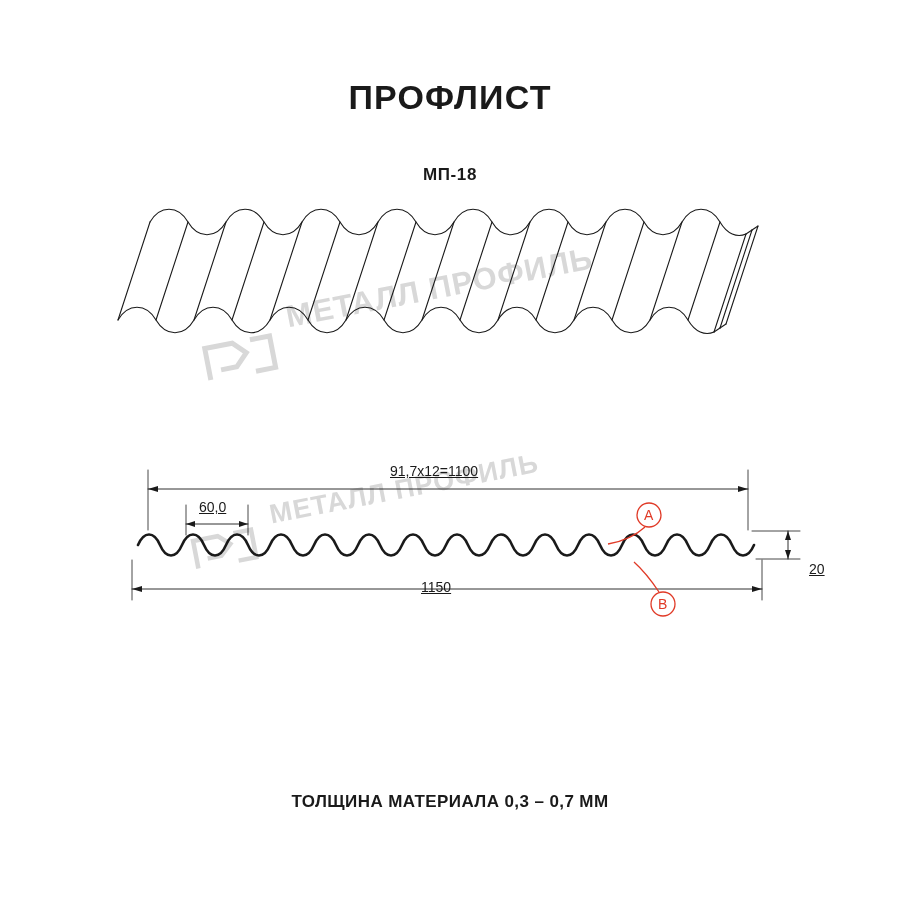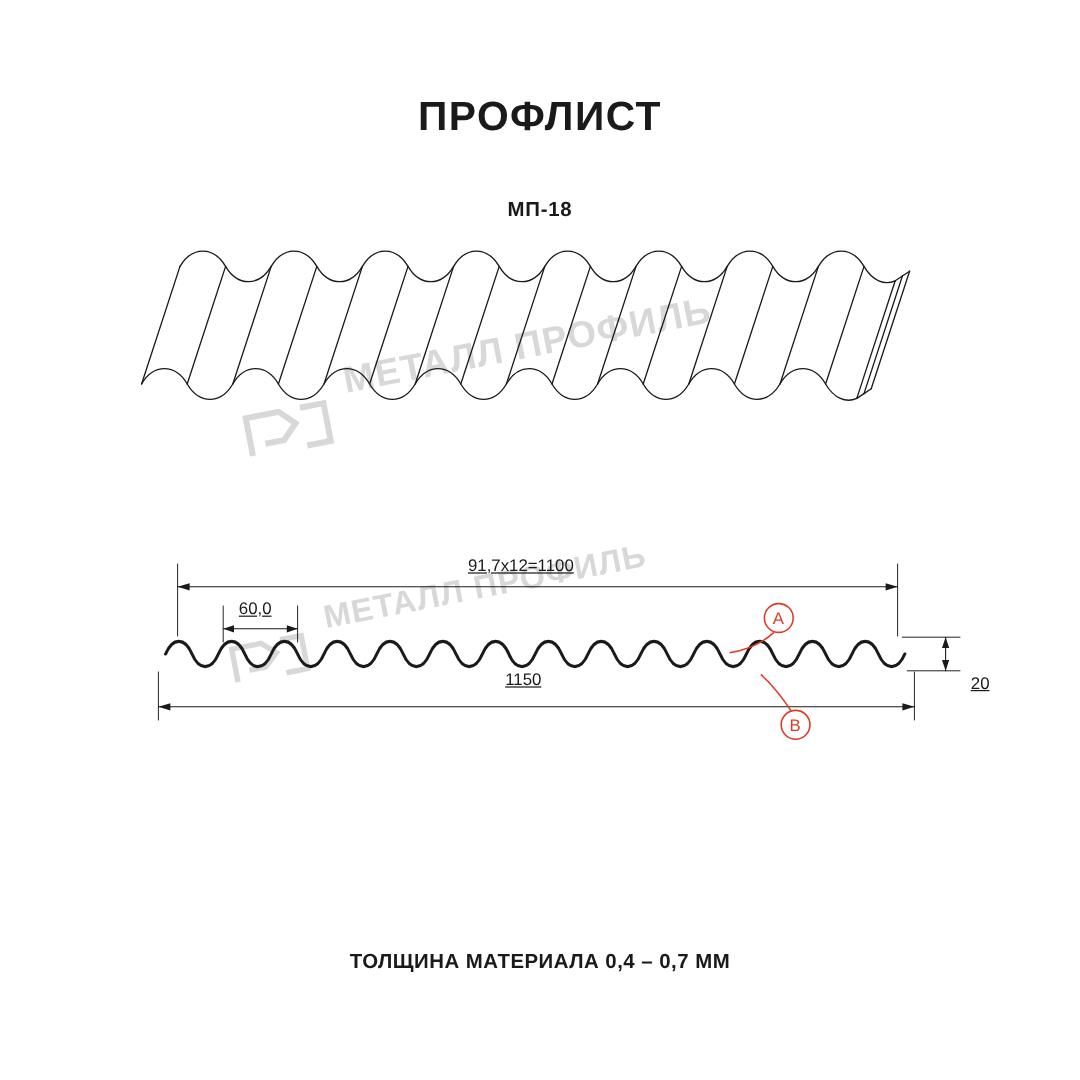--- a/index.html
+++ b/index.html
@@ -250,21 +250,21 @@
     <g fill="none" stroke="#e03a27" stroke-width="1.3">
       <circle cx="649" cy="515" r="12"></circle>
       <path d="M645 527 C634 537, 620 542, 608 544"></path>
       <circle cx="663" cy="604" r="12"></circle>
       <path d="M659 592 C651 580, 643 570, 634 562"></path>
     </g>
   </svg>
 
   <div class="dim-label" style="top:463px; left:390px;">91,7х12=1100</div>
   <div class="dim-label" style="top:499px; left:199px;">60,0</div>
-  <div class="dim-label" style="top:558px; left:421px;">1150</div>
+  <div class="dim-label" style="top:579px; left:421px;">1150</div>
   <div class="dim-label" style="top:561px; left:809px;">20</div>
 
   <div class="callout-label" style="top:507px; left:644px;">A</div>
   <div class="callout-label" style="top:596px; left:658px;">B</div>
 
-  <div class="footer-note">ТОЛЩИНА МАТЕРИАЛА 0,4 – 0,7 ММ</div>
+  <div class="footer-note">ТОЛЩИНА МАТЕРИАЛА 0,3 – 0,7 ММ</div>
 
 </div>
 
 </body></html>

